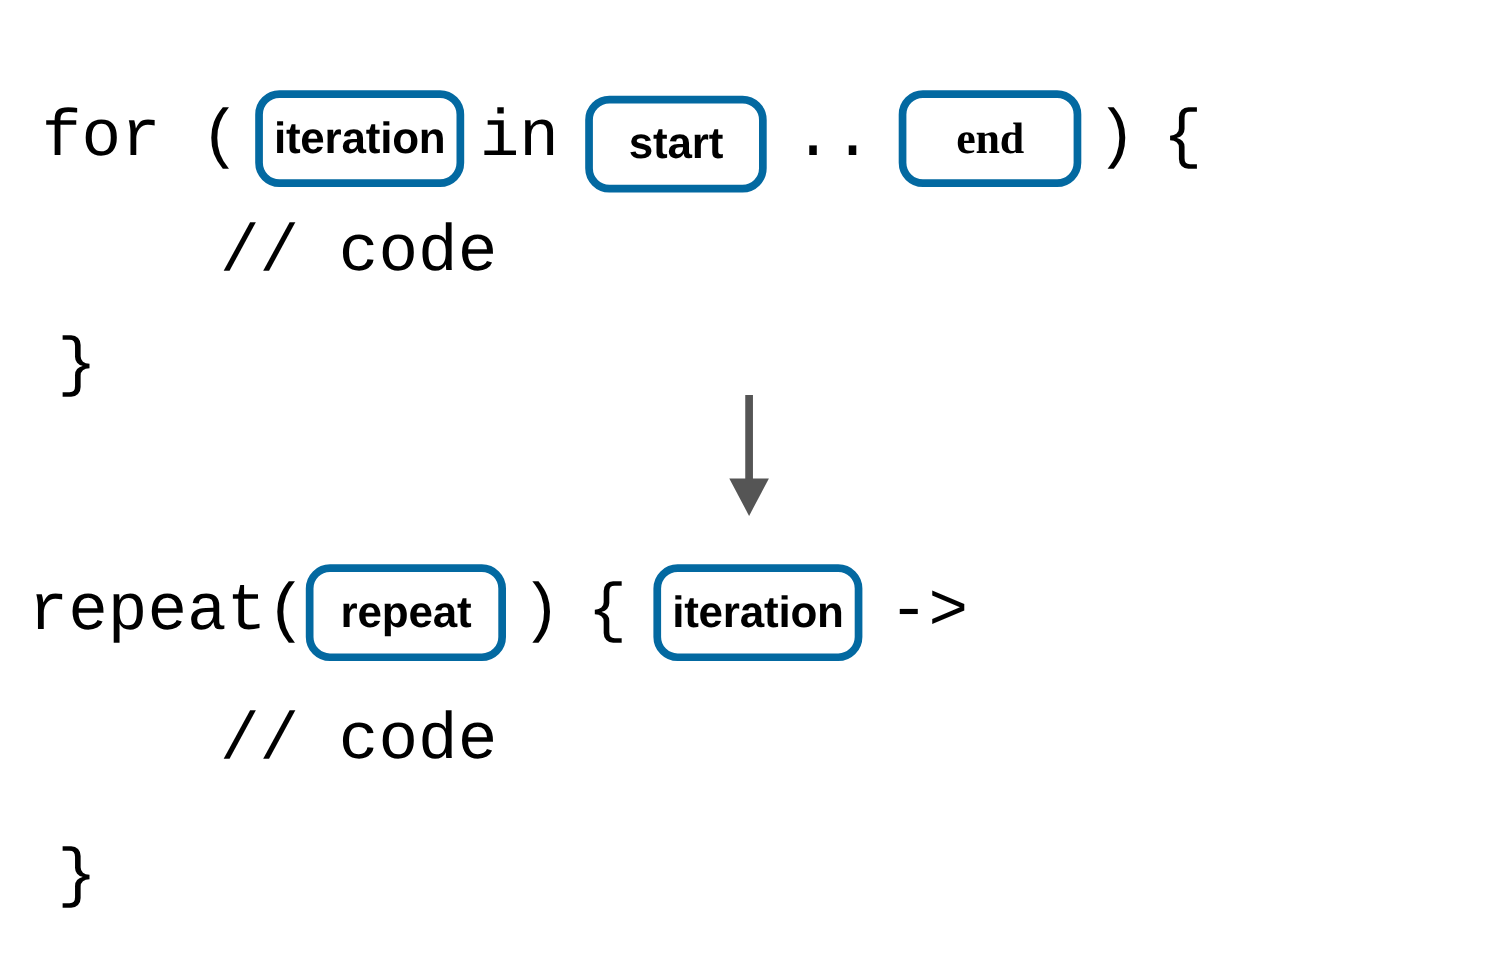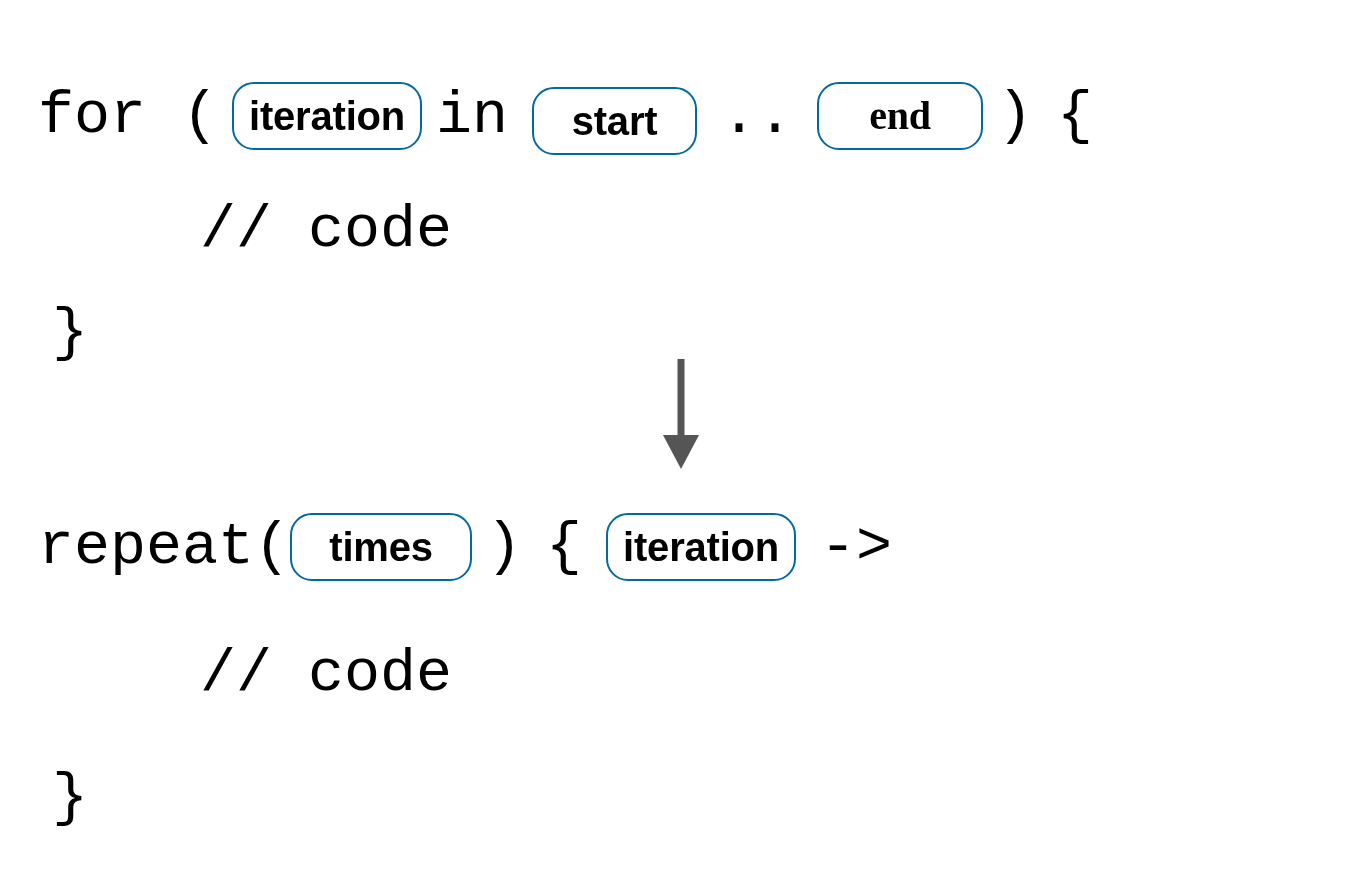--- a/index.html
+++ b/index.html
@@ -42,24 +42,24 @@
     white-space: pre;
     line-height: 1;
   }
 
   
   .slot {
     display: inline-flex;
     align-items: center;
     justify-content: center;
     box-sizing: border-box;
-    border: 2px solid #0369a1;
+    border: 7px solid #0369a1;
     border-radius: 22px;
     background: #ffffff;
-    height: 68px;
+    height: 88px;
     font-family: "Liberation Sans", "DejaVu Sans", sans-serif;
     font-size: 40px;
     font-weight: 700;
     color: #000000;
     letter-spacing: -0.2px;
     line-height: 1;
     vertical-align: middle;
   }
 
   .slot-iteration-1 { width: 190px; }
@@ -74,21 +74,21 @@
   .gap-sm  { display: inline-block; width: 14px; }
   .gap-md  { display: inline-block; width: 24px; }
 
   
   #line-comment-1 { left: 200px; top: 200px; }
   #line-brace-1   { left: 52px;  top: 303px; }
   #line-comment-2 { left: 200px; top: 644px; }
   #line-brace-2   { left: 52px;  top: 768px; }
 
   
-  #line-repeat { left: 38px; top: 513px; }
+  #line-repeat { left: 26px; top: 513px; }
 
   
   #transform-arrow {
     position: absolute;
     left: 655px;
     top: 355px;
     width: 52px;
     height: 118px;
   }
 </style>
@@ -121,21 +121,21 @@
 
   <div id="transform-arrow">
     <svg width="52" height="118" viewBox="0 0 52 118" xmlns="http://www.w3.org/2000/svg">
       <line x1="26" y1="4" x2="26" y2="86" stroke="#555555" stroke-width="7"></line>
       <polygon points="26,114 8,80 44,80" fill="#555555"></polygon>
     </svg>
   </div>
 
   <div class="code-line" id="line-repeat">
     <span class="code-tok">repeat(</span>
-    <span class="slot slot-times">times</span>
+    <span class="slot slot-times">repeat</span>
     <span class="gap-sm"></span>
     <span class="code-tok">)</span>
     <span class="gap-md"></span>
     <span class="code-tok">{</span>
     <span class="gap-md"></span>
     <span class="slot slot-iteration-2">iteration</span>
     <span class="gap-md"></span>
     <span class="code-tok">-&gt;</span>
   </div>
 

